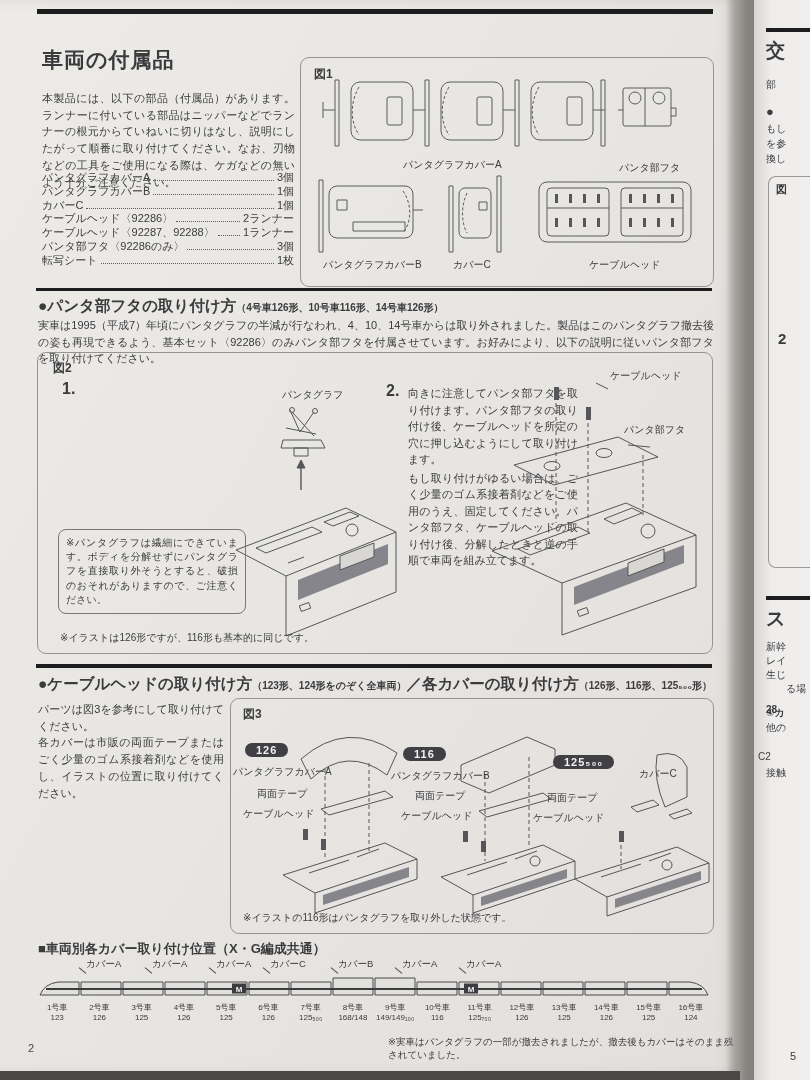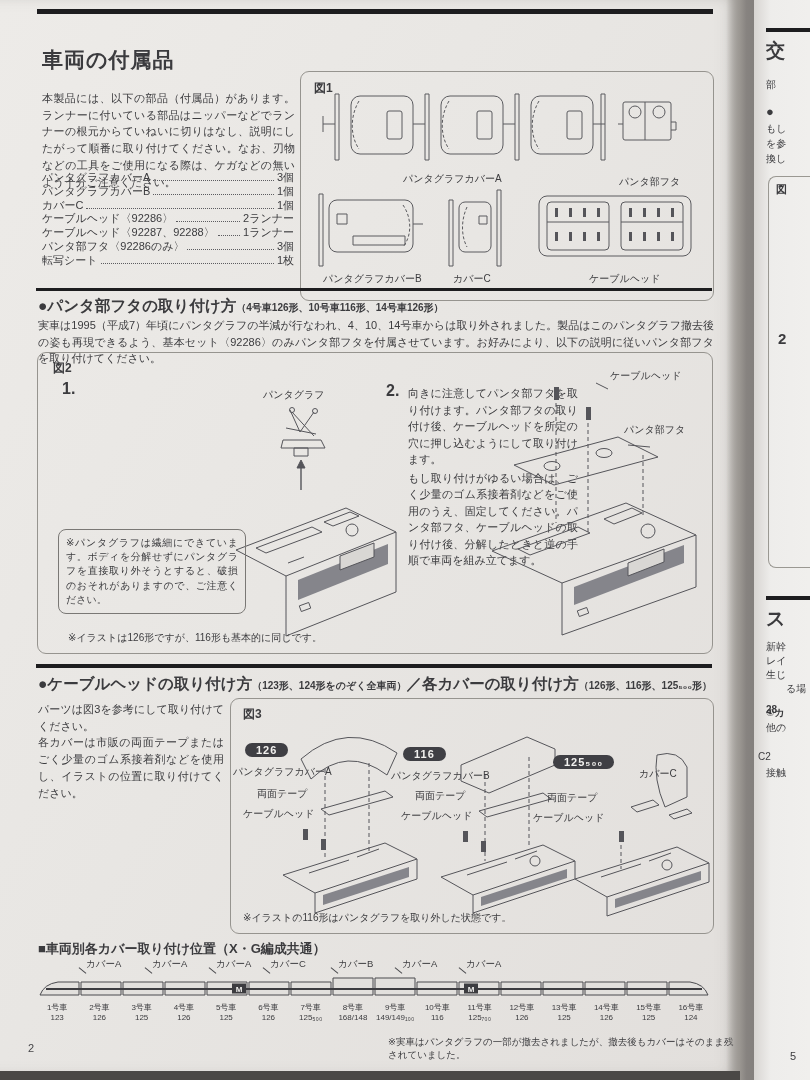--- a/index.html
+++ b/index.html
@@ -98,21 +98,21 @@
           <span class="parts-dots"></span>
           <span class="parts-qty">3個</span>
         </div>
       <div class="parts-row">
           <span class="parts-name">転写シート</span>
           <span class="parts-dots"></span>
           <span class="parts-qty">1枚</span>
         </div>
     </div>
 
-    <div class="fig-box" style="left:300px;top:57px;width:412px;height:228px;margin-top:14px;">
+    <div class="fig-box" style="left:300px;top:57px;width:412px;height:228px;">
       <div class="fig-label ink" style="left:13px;top:8px;position:absolute;">図1</div>
       <svg style="left:0;top:0;" width="412" height="228" viewBox="0 0 412 228">
         <g stroke="#5a5a5e" fill="none" stroke-width="1">
 
           <rect x="34" y="22" width="4" height="66"></rect>
             <path d="M22,52 h12 M22,44 v16"></path>
           <rect x="124" y="22" width="4" height="66"></rect>
           <rect x="214" y="22" width="4" height="66"></rect>
           <rect x="300" y="22" width="4" height="66"></rect>
 
@@ -194,21 +194,21 @@
 
     <div class="rule" style="left:36px;top:288px;width:676px;height:3px;"></div>
     <div class="sec-head ink" style="left:38px;top:296px;"><b>●パンタ部フタの取り付け方</b><span class="sub">（4号車126形、10号車116形、14号車126形）</span></div>
     <div class="body-txt ink" style="left:38px;top:317px;width:676px;">実車は1995（平成7）年頃にパンタグラフの半減が行なわれ、4、10、14号車からは取り外されました。製品はこのパンタグラフ撤去後の姿も再現できるよう、基本セット〈92286〉のみパンタ部フタを付属させています。お好みにより、以下の説明に従いパンタ部フタを取り付けてください。</div>
 
     <div class="fig-box" style="left:37px;top:352px;width:674px;height:300px;">
       <div class="fig-label ink" style="position:absolute;left:15px;top:7px;">図2</div>
 
       <span class="step-num ink" style="left:24px;top:27px;">1.</span>
 
-      <span class="callout ink" style="left:225px;top:35px;">パンタグラフ</span>
+      <span class="callout ink" style="left:244px;top:35px;">パンタグラフ</span>
 
       <svg style="left:190px;top:45px;" width="175" height="250" viewBox="0 0 175 250">
         <g stroke="#55555a" fill="none" stroke-width="1">
           <path d="M62,12 l10,22 M72,34 l14,-20 M58,30 l30,6 M64,14 l22,24"></path>
           <path d="M55,42 h38 l4,8 h-44 z"></path>
           <circle cx="64" cy="12" r="2.5"></circle>
             <circle cx="87" cy="13" r="2.5"></circle>
           <rect x="66" y="50" width="14" height="8"></rect>
           <path d="M73,92 v-26" stroke-width="1.4"></path>
           <path d="M69,70 l4,-8 l4,8 z" fill="#55555a"></path>
@@ -220,21 +220,21 @@
             <path d="M60,165 l16,-6"></path>
           </g>
           <path d="M58,178 L58,238 L168,194 L168,134"></path>
           <path d="M70,182 L160,146 L160,166 L70,202 Z" fill="#85858b" stroke="none"></path>
           <path d="M112,158 l34,-13 l0,14 l-34,13 z" fill="#d9d7d4" stroke="#55555a"></path>
           <rect x="72" y="206" width="10" height="6" transform="rotate(-20 77 209)"></rect>
         </g>
       </svg>
 
       <div class="caution-box ink" style="left:20px;top:176px;width:172px;">※パンタグラフは繊細にできています。ボディを分解せずにパンタグラフを直接取り外そうとすると、破損のおそれがありますので、ご注意ください。</div>
-      <div class="fig-note ink" style="left:22px;top:278px;position:absolute;margin-left:8px;">※イラストは126形ですが、116形も基本的に同じです。</div>
+      <div class="fig-note ink" style="left:22px;top:278px;position:absolute;">※イラストは126形ですが、116形も基本的に同じです。</div>
 
       <span class="step-num ink" style="left:348px;top:29px;">2.</span>
       <div class="step-txt ink" style="left:370px;top:32px;width:170px;">
         <p>向きに注意してパンタ部フタを取り付けます。パンタ部フタの取り付け後、ケーブルヘッドを所定の穴に押し込むようにして取り付けます。</p>
         <p>もし取り付けがゆるい場合は、ごく少量のゴム系接着剤などをご使用のうえ、固定してください。パンタ部フタ、ケーブルヘッドの取り付け後、分解したときと逆の手順で車両を組み立てます。</p>
       </div>
 
       <span class="callout ink" style="left:572px;top:16px;">ケーブルヘッド</span>
       <span class="callout ink" style="left:586px;top:70px;">パンタ部フタ</span>
 

